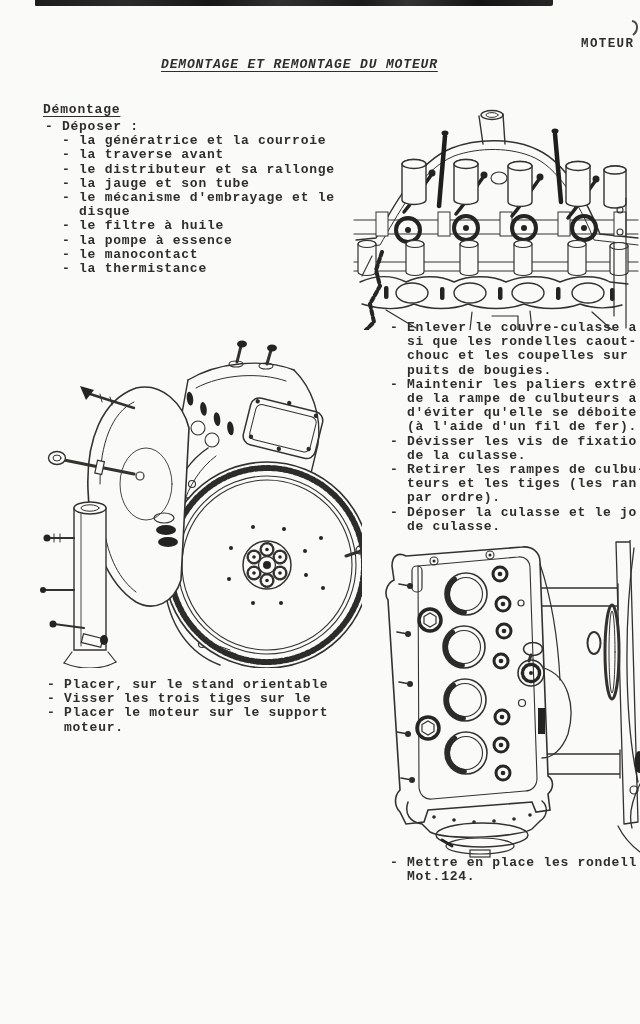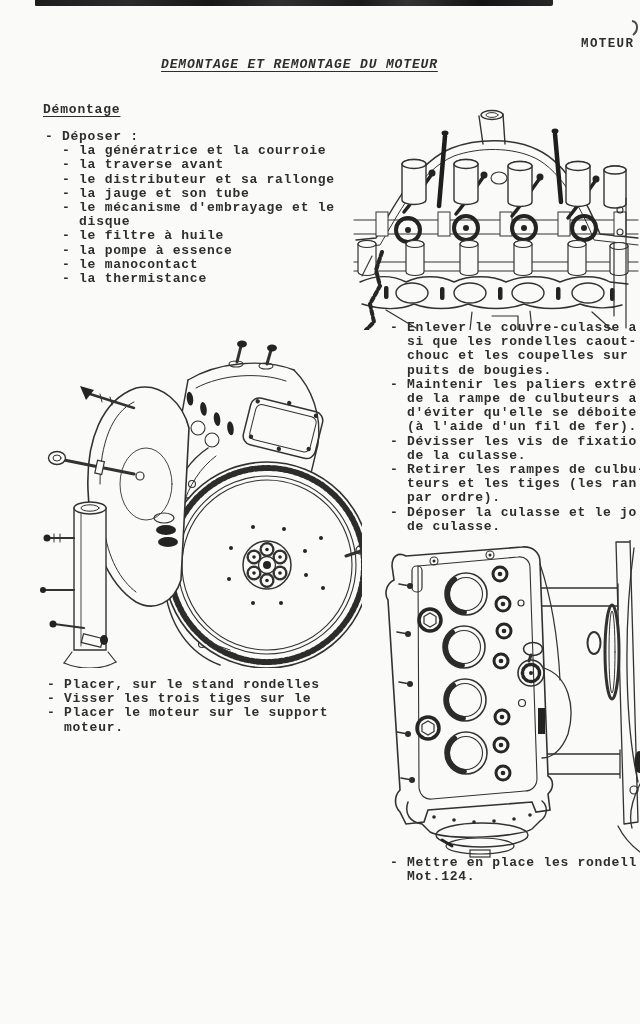--- a/index.html
+++ b/index.html
@@ -15,21 +15,21 @@
   }
   .tline{white-space:pre;}
   .u{text-decoration:underline;text-decoration-thickness:1.3px;text-underline-offset:3px;text-decoration-skip-ink:none;}
   .scan-bar{
     position:absolute;left:35px;top:0;width:518px;height:6px;border-radius:0 0 2px 1px;
     background:linear-gradient(90deg,#1d1d1d 0%,#2b2b2b 18%,#171717 34%,#303030 47%,#1b1b1b 63%,#343434 72%,#141414 86%,#262626 100%);
   }
   .page-label{left:553px;top:37px;font-size:12.5px;letter-spacing:1.4px;margin-left:28px;}
   .page-title{left:161px;top:58px;letter-spacing:.85px;font-style:italic;}
   .section-heading{left:43px;top:103px;letter-spacing:.8px;}
-  #list-deposer{left:45px;top:130px;}
+  #list-deposer{left:45px;top:120px;}
   #list-culasse{left:390px;top:321px;width:250px;overflow:hidden;}
   #list-stand{left:47px;top:678px;}
   #list-chemises{left:390px;top:856px;width:250px;overflow:hidden;font-family:Liberation Mono, monospace;}
   .fig{position:absolute;}
   #fig-head{left:352px;top:106px;}
   #fig-engine{left:40px;top:332px;}
   #fig-block{left:372px;top:540px;}
   .corner-mark{position:absolute;left:630px;top:18px;}
 </style>
 </head>
@@ -42,21 +42,21 @@
   <svg class="corner-mark" width="10" height="20" viewBox="0 0 10 20">
     <path d="M2,3 C8,4 9,12 3,17" stroke="#4a4a48" stroke-width="2" fill="none"></path>
   </svg>
 
   <div class="txt page-label">MOTEUR VS</div>
   <div class="txt page-title u">DEMONTAGE ET REMONTAGE DU MOTEUR</div>
   <div class="txt section-heading u">Démontage</div>
 
   <div class="txt" id="list-deposer"><div class="tline">- Déposer :</div><div class="tline">  - la génératrice et la courroie</div><div class="tline">  - la traverse avant</div><div class="tline">  - le distributeur et sa rallonge</div><div class="tline">  - la jauge et son tube</div><div class="tline">  - le mécanisme d'embrayage et le</div><div class="tline">    disque</div><div class="tline">  - le filtre à huile</div><div class="tline">  - la pompe à essence</div><div class="tline">  - le manocontact</div><div class="tline">  - la thermistance</div></div>
   <div class="txt" id="list-culasse"><div class="tline">- Enlever le couvre-culasse a</div><div class="tline">  si que les rondelles caout-</div><div class="tline">  chouc et les coupelles sur</div><div class="tline">  puits de bougies.</div><div class="tline">- Maintenir les paliers extrê</div><div class="tline">  de la rampe de culbuteurs a</div><div class="tline">  d'éviter qu'elle se déboite</div><div class="tline">  (à l'aide d'un fil de fer).</div><div class="tline">- Dévisser les vis de fixatio</div><div class="tline">  de la culasse.</div><div class="tline">- Retirer les rampes de culbu-</div><div class="tline">  teurs et les tiges (les ran</div><div class="tline">  par ordre).</div><div class="tline">- Déposer la culasse et le jo</div><div class="tline">  de culasse.</div></div>
-  <div class="txt" id="list-stand"><div class="tline">- Placer, sur le stand rondelles</div><div class="tline">- Visser les trois tiges sur le</div><div class="tline">- Placer le moteur sur le support</div><div class="tline">  moteur.</div></div>
+  <div class="txt" id="list-stand"><div class="tline">- Placer, sur le stand orientable</div><div class="tline">- Visser les trois tiges sur le</div><div class="tline">- Placer le moteur sur le support</div><div class="tline">  moteur.</div></div>
   <div class="txt" id="list-chemises"><div class="tline">- Mettre en place les rondell</div><div class="tline">  Mot.124.</div></div>
 
   <svg class="fig" id="fig-head" width="288" height="224" viewBox="0 0 288 224">
     <g stroke="#33322f" fill="none" stroke-width="1.4" stroke-linecap="round">
 
       <path d="M4,134 L24,132 C38,106 64,56 100,42 C126,32 162,32 186,44 C216,58 238,102 248,128 L286,132"></path>
       <path d="M10,141 L28,139 C44,112 68,64 102,50 C127,41 160,41 183,52 C210,65 231,106 242,134 L286,139" stroke-width="1"></path>
 
       <path d="M131,38 L127,10 M153,38 L151,8"></path>
       <ellipse cx="140" cy="9" rx="11" ry="4.5"></ellipse>

